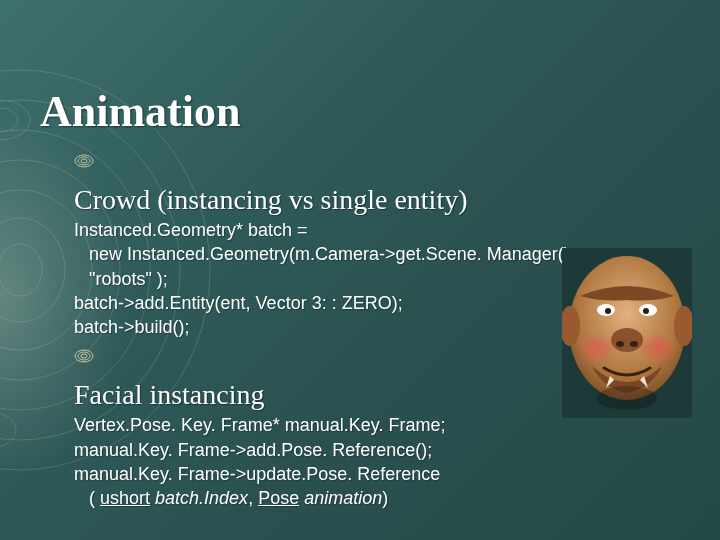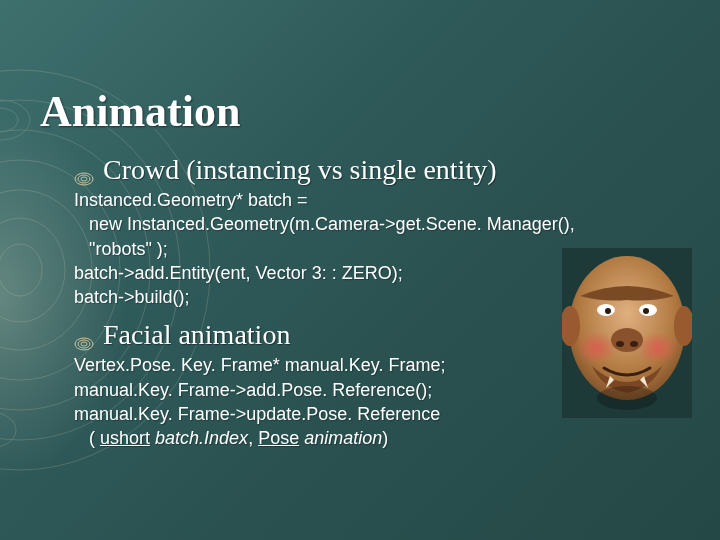--- a/index.html
+++ b/index.html
@@ -43,23 +43,24 @@
     font-family: "Times New Roman", Times, serif;
   }
   .body {
     position: absolute;
     left: 74px;
     top: 150px;
     right: 30px;
   }
   .bullet {
     display: flex;
-    align-items: flex-end;
-    gap: 9px;
+    align-items: flex-start;
+    gap: 16px;
     margin: 4px 0 2px 0;
+    flex-direction: column;
   }
   .bullet .icon {
     width: 20px;
     height: 14px;
     flex: 0 0 auto;
   }
   .bullet .label {
     font-size: 28px;
     font-family: "Times New Roman", Times, serif;
     color: #ffffff;
@@ -132,21 +133,21 @@
     <div class="bullet">
       <span class="icon">
         <svg viewBox="0 0 20 14">
           <g fill="none" stroke="#d8d0a0" stroke-width="0.9">
             <ellipse cx="10" cy="7" rx="9" ry="6"></ellipse>
             <ellipse cx="10" cy="7" rx="6" ry="4"></ellipse>
             <ellipse cx="10" cy="7" rx="3" ry="2"></ellipse>
           </g>
         </svg>
       </span>
-      <span class="label">Facial animation</span>
+      <span class="label">Facial instancing</span>
     </div>
     <div class="code" id="code2"><span>Vertex.Pose. Key. Frame* manual.Key. Frame;
 manual.Key. Frame-&gt;add.Pose. Reference();
 manual.Key. Frame-&gt;update.Pose. Reference
    ( </span><span class="u">ushort</span><span> </span><span class="i">batch.Index</span><span>, </span><span class="u">Pose</span><span> </span><span class="i">animation</span><span>)</span></div>
 
   </div>
 
   <div class="face">
     <svg viewBox="0 0 130 170">

